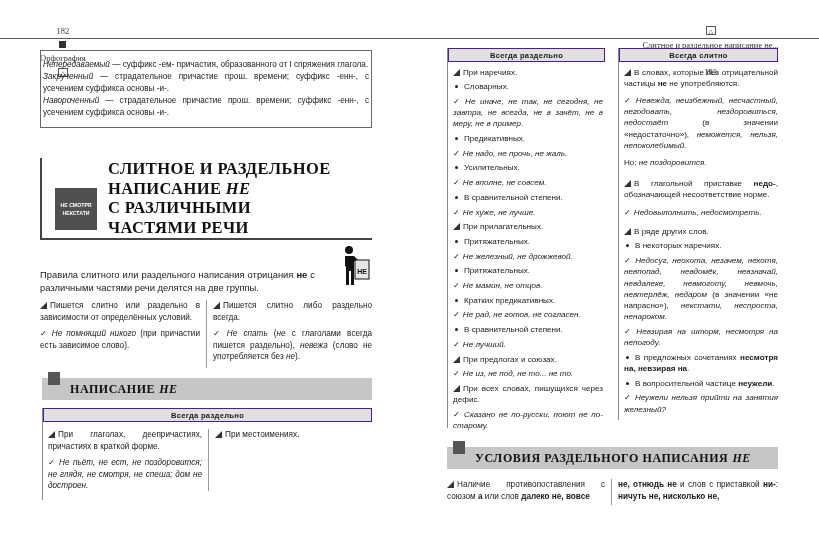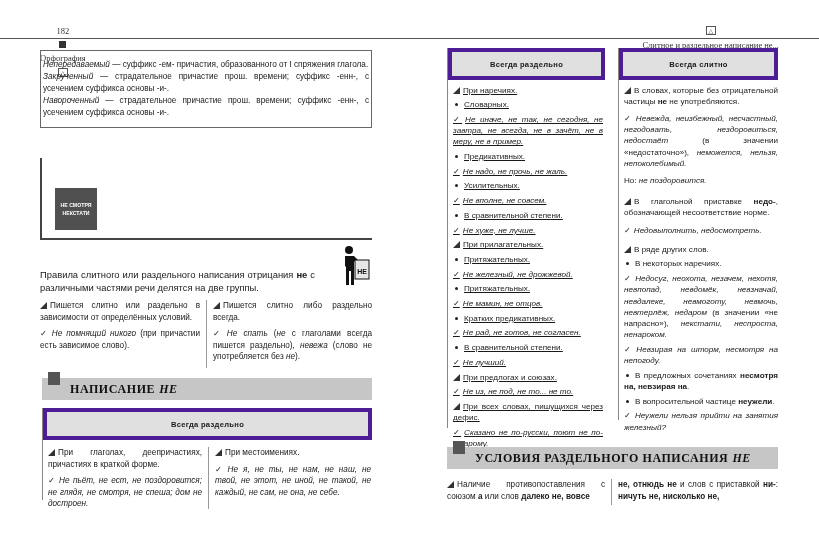--- a/index.html
+++ b/index.html
@@ -37,21 +37,21 @@
   .divider { width: 1px; background: #999; margin: 0 6px; }
 
   .tri { display: inline-block; width: 0; height: 0; border-left: 7px solid transparent; border-bottom: 7px solid #333; margin-right: 3px; vertical-align: -1px; }
   .check { font-style: normal; margin-right: 3px; }
   .dot { display: inline-block; width: 3px; height: 3px; border-radius: 50%; background: #222; margin: 0 6px 1px 2px; vertical-align: middle; }
 
   .section-bar { position: absolute; height: 22px; background: #c6c6c6; font-family: "Liberation Serif", serif; font-weight: bold; font-size: 12px; letter-spacing: 0.6px; display: flex; align-items: center; color: #111; }
   .section-sq { position: absolute; left: 6px; top: -6px; width: 12px; height: 13px; background: #555; }
 
   .table { position: absolute; border-left: 1px solid #888; }
-  .table-head { height: 32px; background: #e0e0e0; border: 4px solid #4c1d95; font-size: 7.6px; font-weight: bold; display: flex; align-items: center; justify-content: center; letter-spacing: 0.3px; }
+  .table-head { height: 14px; background: #e0e0e0; border: 1px solid #4c1d95; font-size: 7.6px; font-weight: bold; display: flex; align-items: center; justify-content: center; letter-spacing: 0.3px; }
 
   .list { font-size: 8.1px; line-height: 11.2px; }
   .list .row { margin-top: 3.5px; text-align: justify; }
   .ex { font-style: italic; }
 </style>
 </head>
 <body>
 
 <div class="page page-left">
   <div class="running-head rh-left">
@@ -65,20 +65,26 @@
   <div class="note-box">
     <p><span class="it">Непередаваемый</span><span> — суффикс -ем- причастия, образованного от I спряжения глагола.</span></p>
     <p><span class="it">Закрученный</span><span> — страдательное причастие прош. времени; суффикс -енн-, с усечением суффикса основы -и-.</span></p>
     <p><span class="it">Навороченный</span><span> — страдательное причастие прош. времени; суффикс -енн-, с усечением суффикса основы -и-.</span></p>
   </div>
 
   <div class="title-block">
     <div class="title-badge">
       <span>НЕ СМОТРЯ</span>
       <span>НЕКСТАТИ</span>
+    </div>
+    <div class="title-text">
+      <div>СЛИТНОЕ И РАЗДЕЛЬНОЕ</div>
+      <div><span>НАПИСАНИЕ </span><span class="it">НЕ</span></div>
+      <div>С РАЗЛИЧНЫМИ</div>
+      <div>ЧАСТЯМИ РЕЧИ</div>
     </div>
   </div>
 
   <div class="intro"><span>Правила слитного или раздельного написания отрицания </span><span class="b">не</span><span> с различными частями речи делятся на две группы.</span></div>
 
   <svg class="teacher-icon" viewBox="0 0 28 42">
     <circle cx="7" cy="5" r="4" fill="#111"></circle>
     <path d="M3 11 h9 l6 6 l-2 2 l-4 -3 v24 h-3 v-14 h-2 v14 h-3 v-18 l-1 -1 z" fill="#111"></path>
     <rect x="13" y="15" width="14" height="19" fill="#e6e6e6" stroke="#111" stroke-width="1"></rect>
     <text x="20" y="29" font-size="7" font-weight="bold" text-anchor="middle" font-family="Liberation Sans, sans-serif" fill="#111">НЕ</text>
@@ -105,38 +111,37 @@
   <div class="table" style="left:42px; top:408px; width:330px; height:92px;">
     <div class="table-head">Всегда раздельно</div>
     <div class="two-col" style="position:relative; padding:7px 0 0 5px;">
       <div class="col" style="width:154px;">
         <p><span class="tri"></span><span>При глаголах, деепричастиях, причастиях в краткой форме.</span></p>
         <p><span class="check">✓</span><span class="it">Не пьёт, не ест, не поздоровится; не глядя, не смотря, не спеша; дом не достроен.</span></p>
       </div>
       <div class="divider" style="height:62px;"></div>
       <div class="col" style="width:156px;">
         <p><span class="tri"></span><span>При местоимениях.</span></p>
-        <p><span class="check">✓</span><span class="it">Не я, не ты, не нам, не наш, не твой, не этот, не иной, не такой, не каждый, не сам, не она, не себе.</span></p>
       </div>
     </div>
   </div>
 </div>
 
 <div class="page page-right">
   <div class="running-head rh-right">
     <span class="rh-box">△</span>
     <span>Слитное и раздельное написание не...</span>
     <span class="rh-square"></span>
     <span>183</span>
   </div>
   <div class="rule rule-right"></div>
 
   <div class="table" style="left:37px; top:48px; width:158px; height:380px;">
     <div class="table-head">Всегда раздельно</div>
-    <div class="list" style="padding:1px 2px 0 5px;text-decoration:underline;">
+    <div class="list" style="padding:1px 2px 0 5px;">
       <div class="row"><span class="tri"></span><span>При наречиях.</span></div>
       <div class="row"><span class="dot"></span><span>Словарных.</span></div>
       <div class="row ex"><span class="check">✓</span><span>Не иначе, не так, не сегодня, не завтра, не всегда, не в зачёт, не в меру, не в пример.</span></div>
       <div class="row"><span class="dot"></span><span>Предикативных.</span></div>
       <div class="row ex"><span class="check">✓</span><span>Не надо, не прочь, не жаль.</span></div>
       <div class="row"><span class="dot"></span><span>Усилительных.</span></div>
       <div class="row ex"><span class="check">✓</span><span>Не вполне, не совсем.</span></div>
       <div class="row"><span class="dot"></span><span>В сравнительной степени.</span></div>
       <div class="row ex"><span class="check">✓</span><span>Не хуже, не лучше.</span></div>
       <div class="row"><span class="tri"></span><span>При прилагательных.</span></div>

